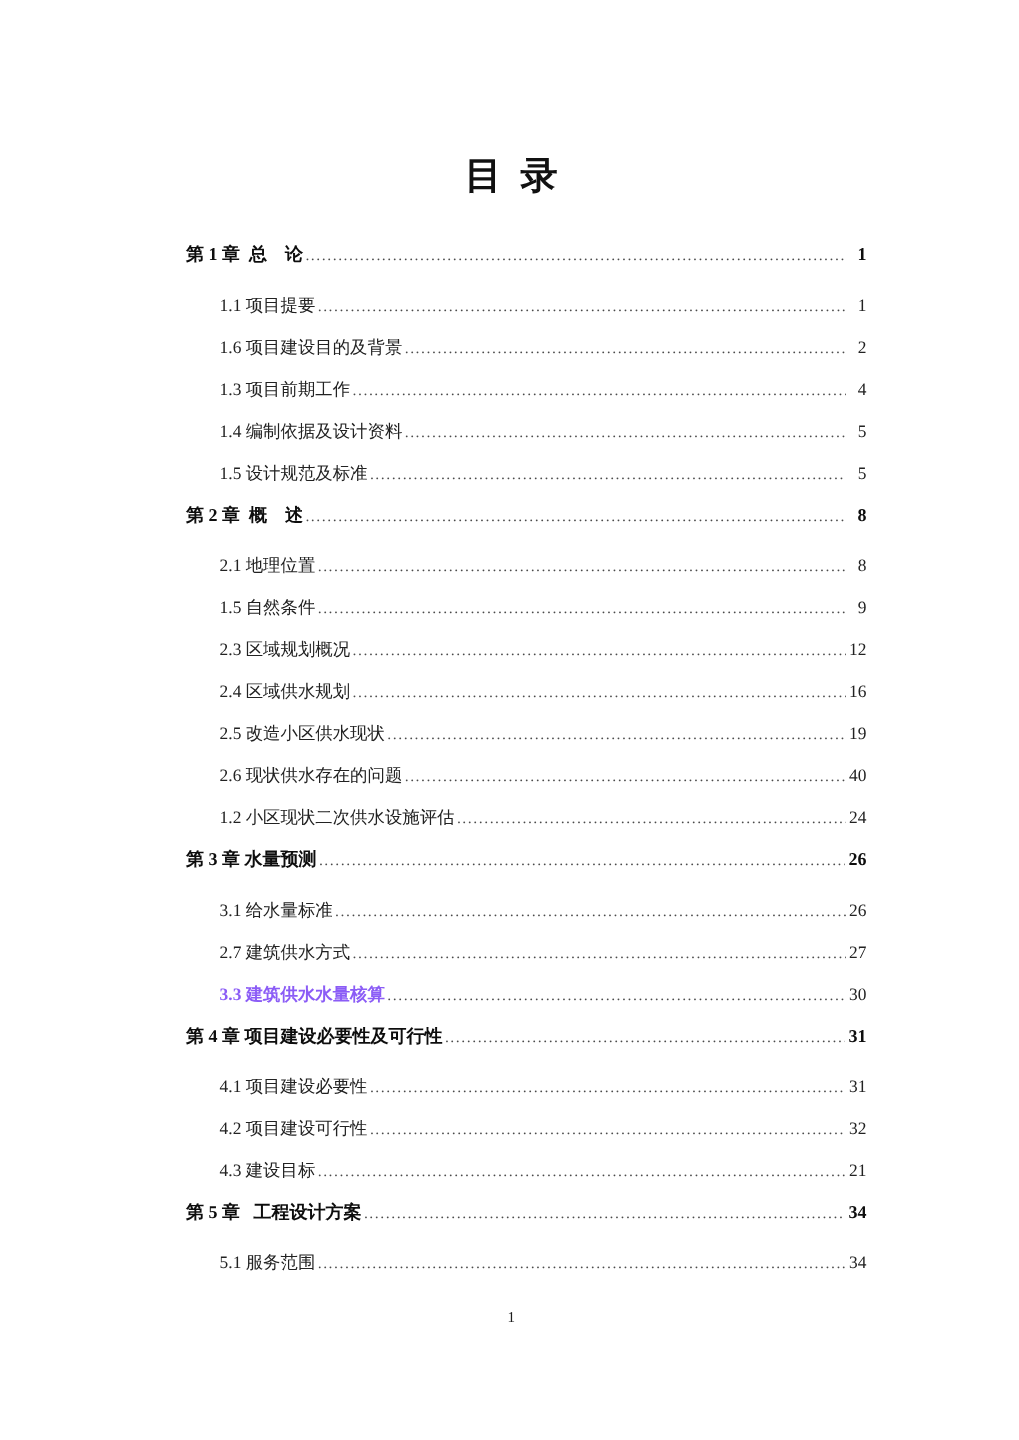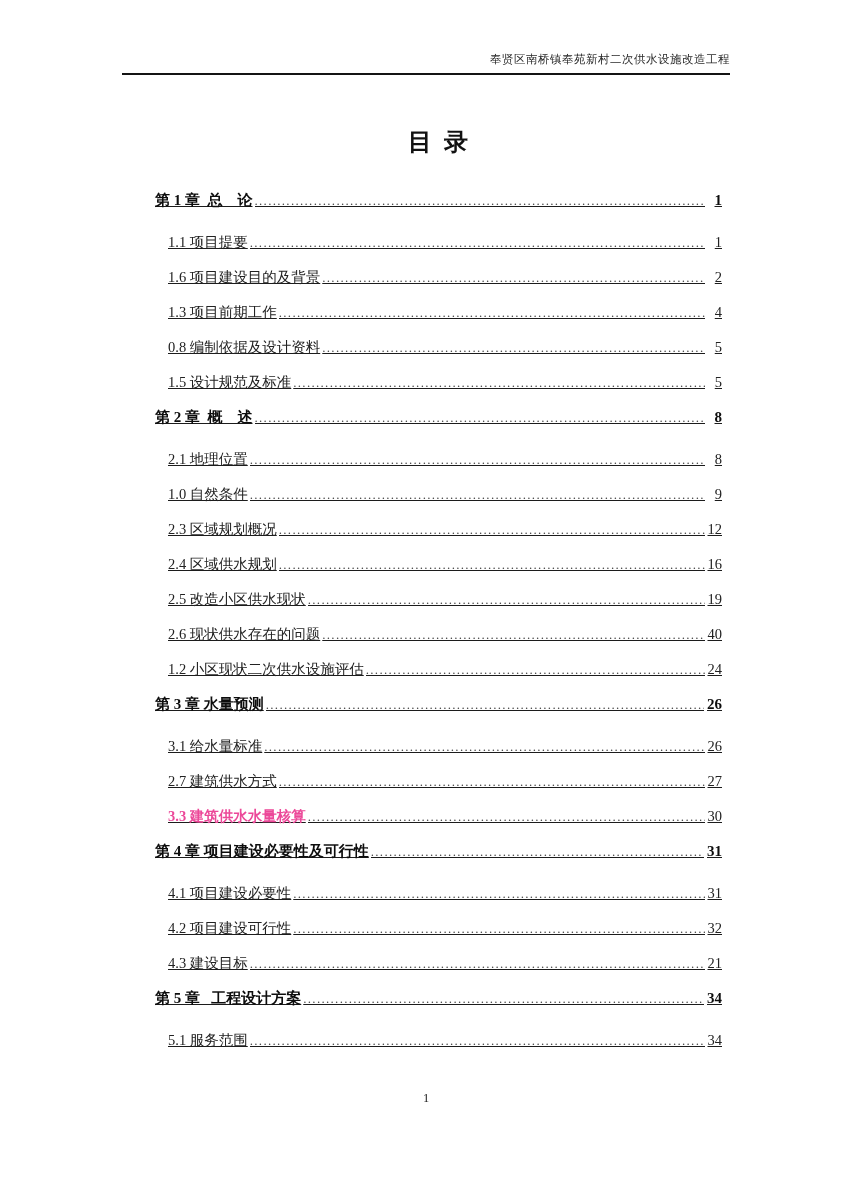--- a/index.html
+++ b/index.html
@@ -23,57 +23,56 @@
     width: 608px;
     text-align: right;
     font-size: 11.5px;
     letter-spacing: 0.5px;
     color: #2a2a2a;
     padding-bottom: 6px;
     border-bottom: 2px solid #141414;
   }
   .doc-title {
     position: absolute;
-    left: 134px;
+    left: 122px;
     top: 126px;
     width: 608px;
     text-align: center;
-    font-size: 24px;
+    font-size: 31px;
     font-weight: bold;
     white-space: pre;
     color: #111111;
   }
   .toc {
     position: absolute;
     left: 155px;
-    top: 184px;
+    top: 196px;
     width: 567px;
-    text-decoration: underline;
   }
   .toc-row {
     display: flex;
     align-items: baseline;
     height: 20px;
     margin-bottom: 15px;
     font-size: 14.5px;
   }
   .toc-row.chapter {
     margin-top: 7px;
     margin-bottom: 22px;
     font-weight: bold;
     font-size: 15px;
     color: #0d0d0d;
   }
   .toc-row.section {
-    margin-left: 13px;
+    margin-left: 28px;
     color: #222222;
   }
   .toc-row.emphasis .toc-label {
     font-weight: bold;
-    color: #ec4899;
+    color: #8b5cf6;
   }
   .toc-label {
     white-space: pre;
     flex-shrink: 0;
   }
   .toc-dots {
     flex: 1;
     overflow: hidden;
     white-space: nowrap;
     font-weight: normal;
@@ -95,23 +94,20 @@
     text-align: center;
     font-size: 12.5px;
     color: #1c1c1c;
   }
 </style>
 </head>
 <body>
 
 <div class="page">
 
-  <div class="header">
-    <span>奉贤区南桥镇奉苑新村二次供水设施改造工程</span>
-  </div>
 
   <div class="doc-title">目  录</div>
 
   <div class="toc">
       <div class="toc-row chapter">
     <span class="toc-label">第 1 章  总    论</span>
     <span class="toc-dots">....................................................................................................................................................................................................................................................................</span>
     <span class="toc-page">1</span>
   </div>
       <div class="toc-row section">
@@ -123,41 +119,41 @@
     <span class="toc-label">1.6 项目建设目的及背景</span>
     <span class="toc-dots">....................................................................................................................................................................................................................................................................</span>
     <span class="toc-page">2</span>
   </div>
       <div class="toc-row section">
     <span class="toc-label">1.3 项目前期工作</span>
     <span class="toc-dots">....................................................................................................................................................................................................................................................................</span>
     <span class="toc-page">4</span>
   </div>
       <div class="toc-row section">
-    <span class="toc-label">0.8 编制依据及设计资料</span>
+    <span class="toc-label">1.4 编制依据及设计资料</span>
     <span class="toc-dots">....................................................................................................................................................................................................................................................................</span>
     <span class="toc-page">5</span>
   </div>
       <div class="toc-row section">
     <span class="toc-label">1.5 设计规范及标准</span>
     <span class="toc-dots">....................................................................................................................................................................................................................................................................</span>
     <span class="toc-page">5</span>
   </div>
       <div class="toc-row chapter">
     <span class="toc-label">第 2 章  概    述</span>
     <span class="toc-dots">....................................................................................................................................................................................................................................................................</span>
     <span class="toc-page">8</span>
   </div>
       <div class="toc-row section">
     <span class="toc-label">2.1 地理位置</span>
     <span class="toc-dots">....................................................................................................................................................................................................................................................................</span>
     <span class="toc-page">8</span>
   </div>
       <div class="toc-row section">
-    <span class="toc-label">1.0 自然条件</span>
+    <span class="toc-label">1.5 自然条件</span>
     <span class="toc-dots">....................................................................................................................................................................................................................................................................</span>
     <span class="toc-page">9</span>
   </div>
       <div class="toc-row section">
     <span class="toc-label">2.3 区域规划概况</span>
     <span class="toc-dots">....................................................................................................................................................................................................................................................................</span>
     <span class="toc-page">12</span>
   </div>
       <div class="toc-row section">
     <span class="toc-label">2.4 区域供水规划</span>

